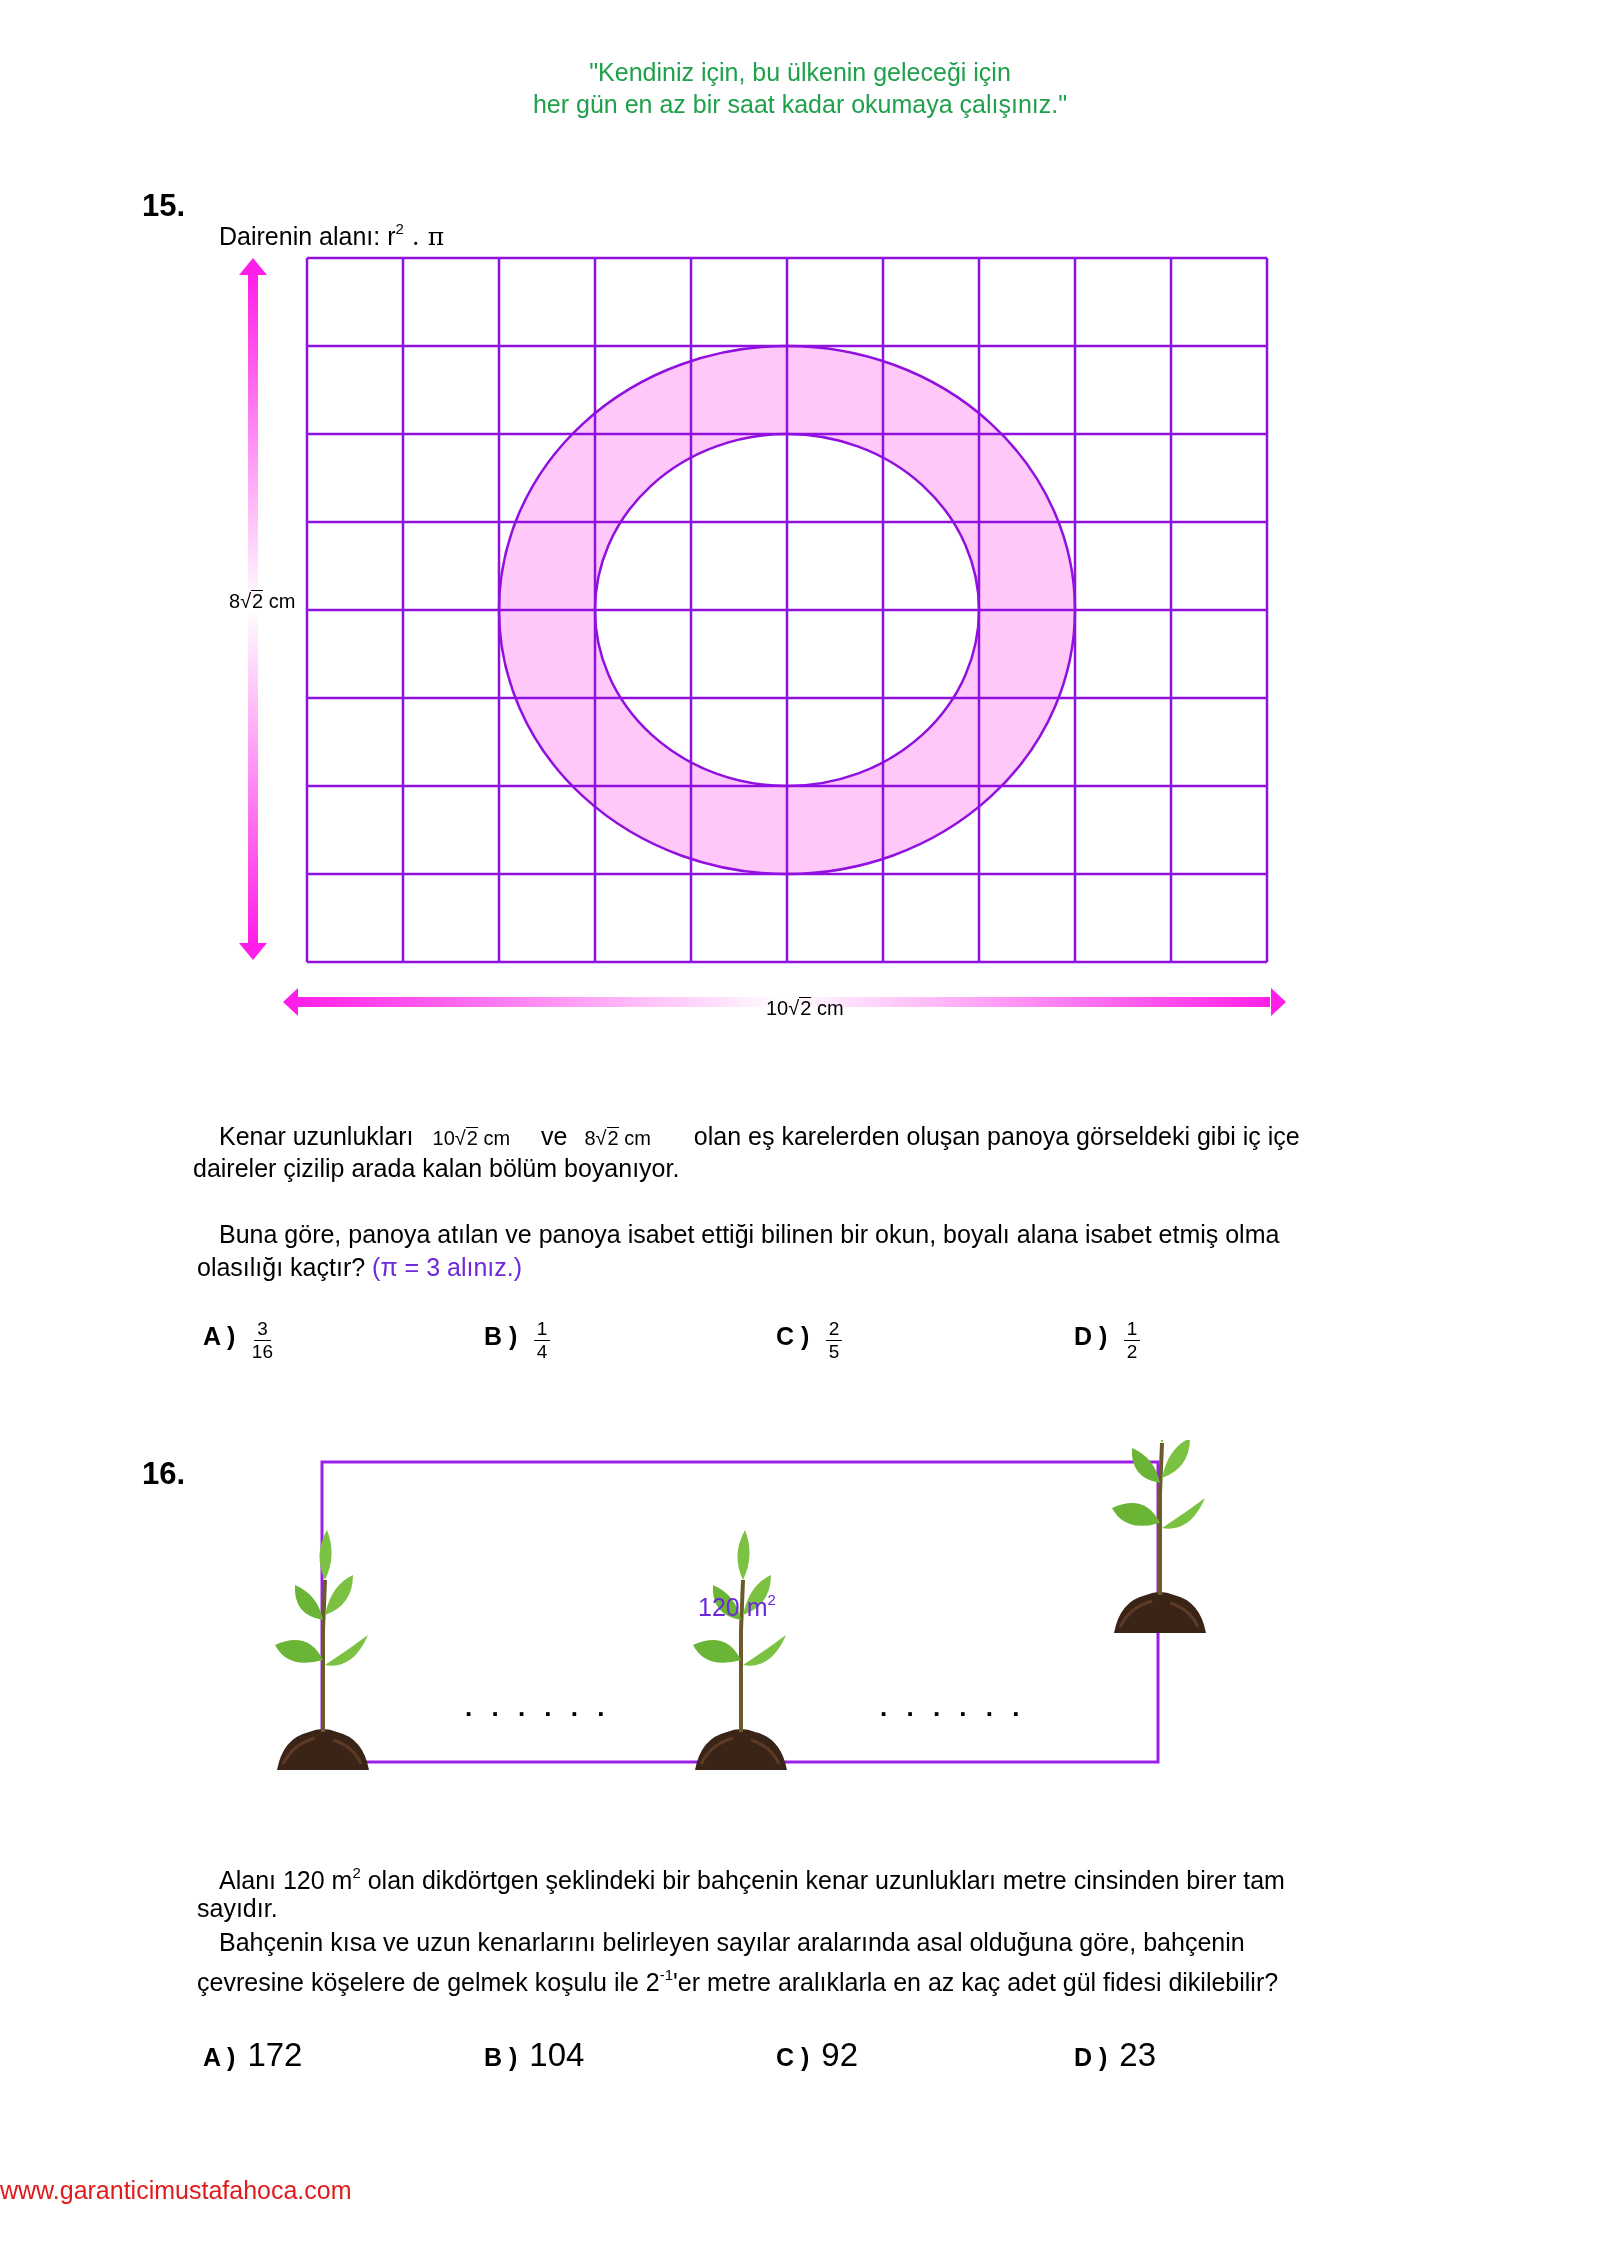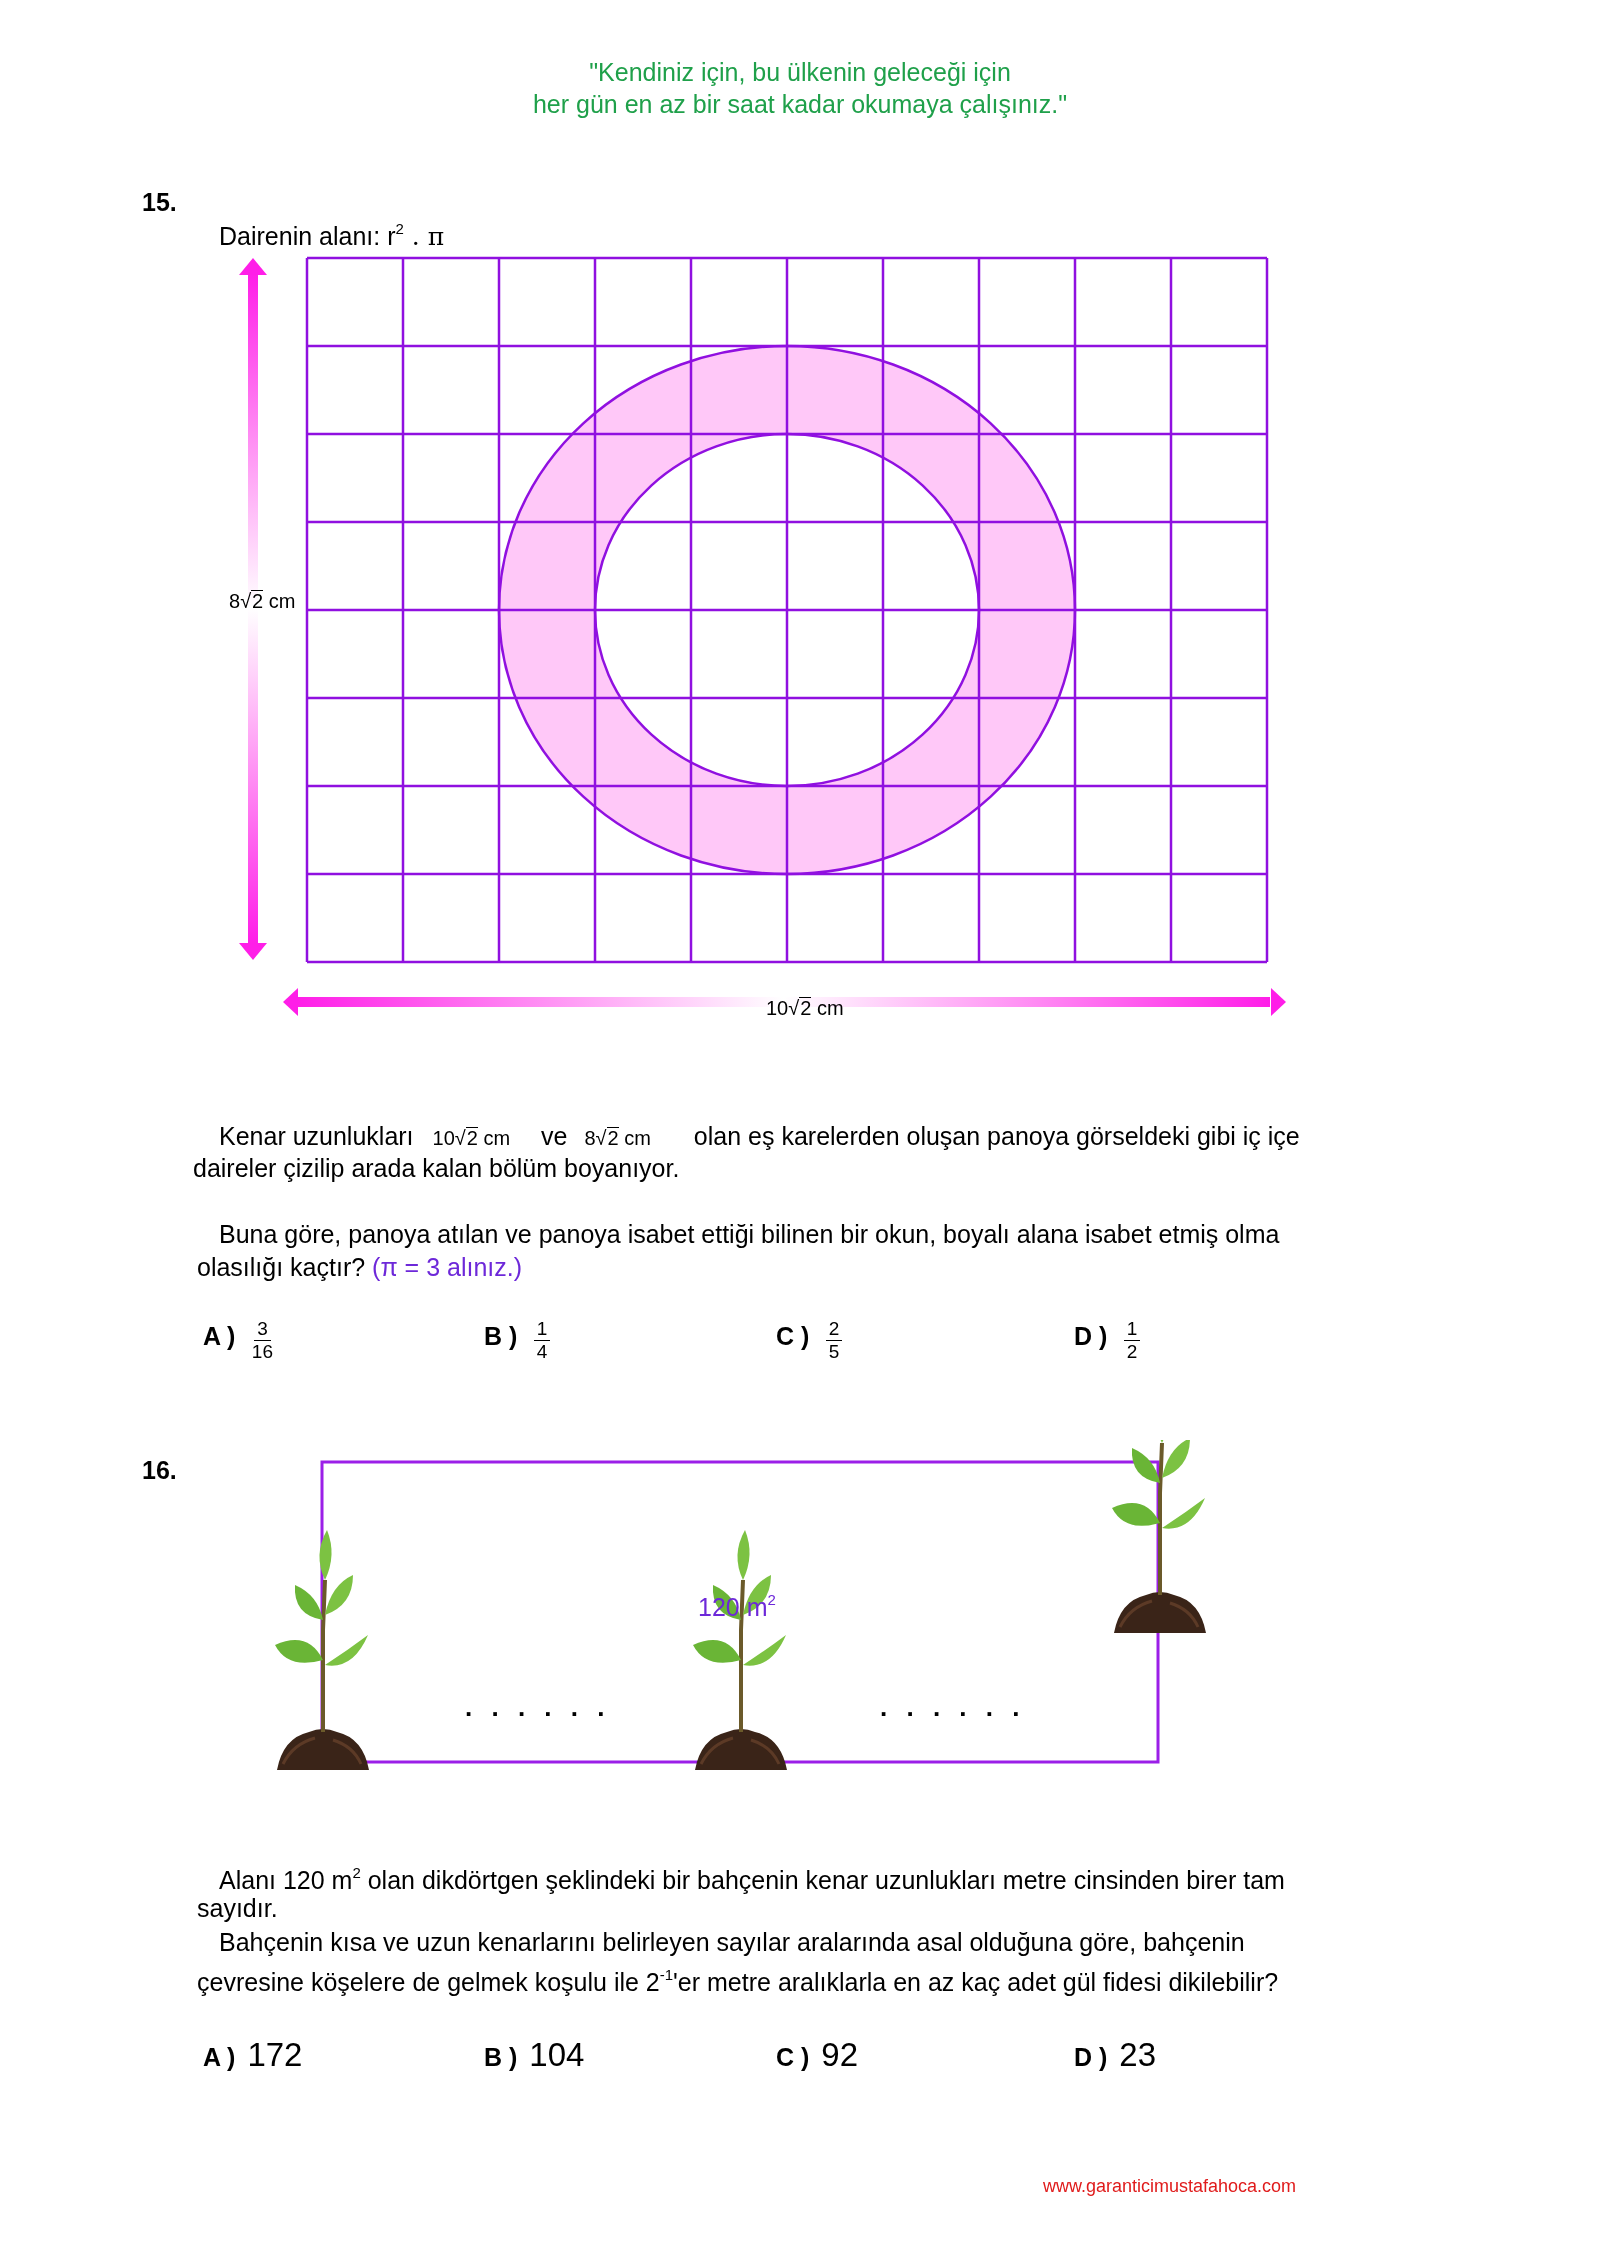--- a/index.html
+++ b/index.html
@@ -1,29 +1,29 @@
 <!DOCTYPE html>
 <html><head>
 <meta charset="utf-8">
 <style>
   html, body { margin:0; padding:0; background:#ffffff; }
   body { width:1600px; height:2262px; position:relative; overflow:hidden;
          font-family:"Liberation Sans", sans-serif; color:#000; }
   .abs { position:absolute; }
   .quote { left:0; width:1600px; top:56px; text-align:center; color:#1fa04a;
            font-size:25px; line-height:32px; }
-  .qnum { font-weight:bold; font-size:25px; }
+  .qnum { font-weight:bold; font-size:31px; }
   .txt { font-size:25px; line-height:34px;margin-top:29px; }
   .sup { font-size:15px; vertical-align:super; position:relative; top:-2px; }
   .purple { color:#6d28d9; }
   .opt-letter { font-weight:bold; font-size:25px; }
   .frac { display:inline-flex; flex-direction:column; align-items:center; font-size:19px; line-height:22px; vertical-align:middle; margin-left:12px; }
   .frac .num { border-bottom:1.5px solid #000; padding:0 3px; }
   .optnum { font-size:33px; margin-left:12px; }
-  .footer { left:0; width:1296px; top:2176px; text-align:right; color:#e01b1b; font-size:18px; }
+  .footer { left:0; width:1296px; top:2176px; text-align:left; color:#e01b1b; font-size:25px; }
   .label-small { font-size:20px;margin-left:24px; }
   .sqrt { display:inline-block; border-top:1.5px solid #000; padding-left:1px; margin-left:0px; line-height:1; }
   .sqrt-sym { font-size:20px; }
 </style>
 </head>
 <body>
 
 <div class="abs quote">
   <div>"Kendiniz için, bu ülkenin geleceği için</div>
   <div>her gün en az bir saat kadar okumaya çalışınız."</div>

